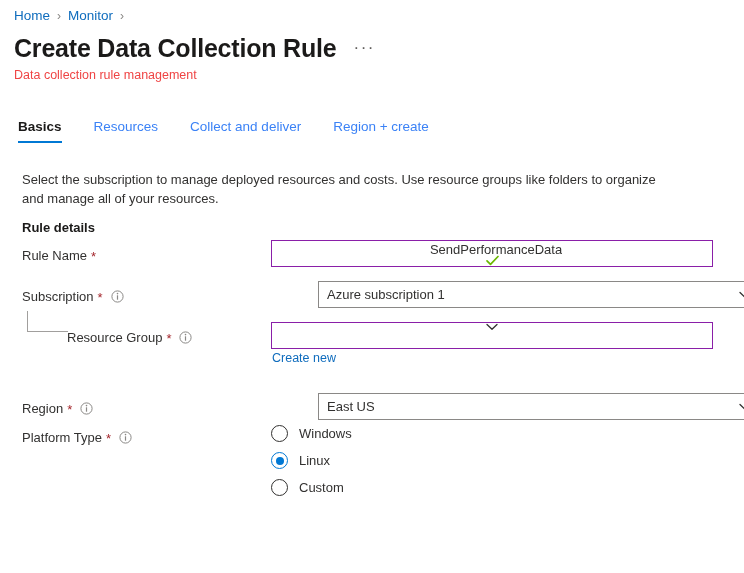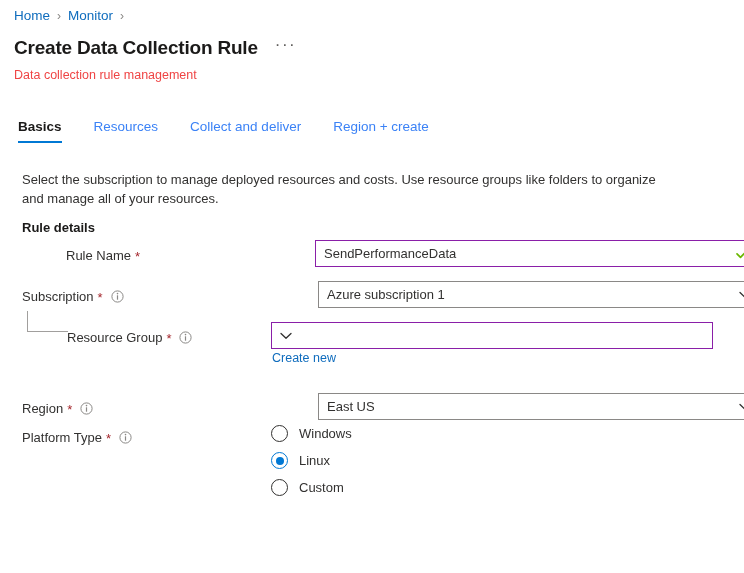--- a/index.html
+++ b/index.html
@@ -40,21 +40,21 @@
 
   
   .title-row {
     position: absolute;
     left: 14px;
     top: 33px;
     display: flex;
     align-items: baseline;
   }
   .page-title {
-    font-size: 19px;
+    font-size: 25px;
     font-weight: 600;
     color: #1b1a19;
     letter-spacing: -0.2px;
     line-height: 30px;
     white-space: nowrap;
   }
   .more-btn {
     margin-left: 17px;
     color: #605e5c;
     font-size: 17px;
@@ -169,21 +169,21 @@
     position: absolute;
     left: 271px;
     width: 442px;
     height: 27px;
     box-sizing: border-box;
     background: #ffffff;
     display: flex;
     align-items: center;
   }
   .control.grey { border: 1px solid #8a8886; margin-left: 47px; }
-  .control.purple { border: 1px solid #8a1fa8; }
+  .control.purple { border: 1px solid #8a1fa8; flex-direction: column; }
 
   .control .value {
     flex: 1;
     font-size: 13px;
     color: #323130;
     padding-left: 8px;
     line-height: 17px;
     overflow: hidden;
     white-space: nowrap;
     text-overflow: ellipsis;
@@ -278,21 +278,21 @@
   <div class="tab active">Basics</div>
   <div class="tab">Resources</div>
   <div class="tab">Collect and deliver</div>
   <div class="tab">Region + create</div>
 </div>
 
 <div class="description">Select the subscription to manage deployed resources and costs. Use resource groups like folders to organize and manage all of your resources.</div>
 
 <div class="section-heading">Rule details</div>
 
-<div class="form-row" style="top:240px;margin-left:44px;">
+<div class="form-row" style="top:240px;">
   <div class="field-label" style="left:22px; top:0;">
     <span>Rule Name</span>
     <span class="req-star">*</span>
   </div>
   <div class="control purple" style="top:0;">
     <div class="value" title="SendPerformanceData">SendPerformanceData</div>
     <div class="affix">
       <svg width="13" height="11" viewBox="0 0 13 11" aria-hidden="true">
         <path d="M1 5.8 L4.5 9.3 L12 1.5" fill="none" stroke="#6bb700" stroke-width="1.7" stroke-linecap="round" stroke-linejoin="round"></path>
       </svg>

